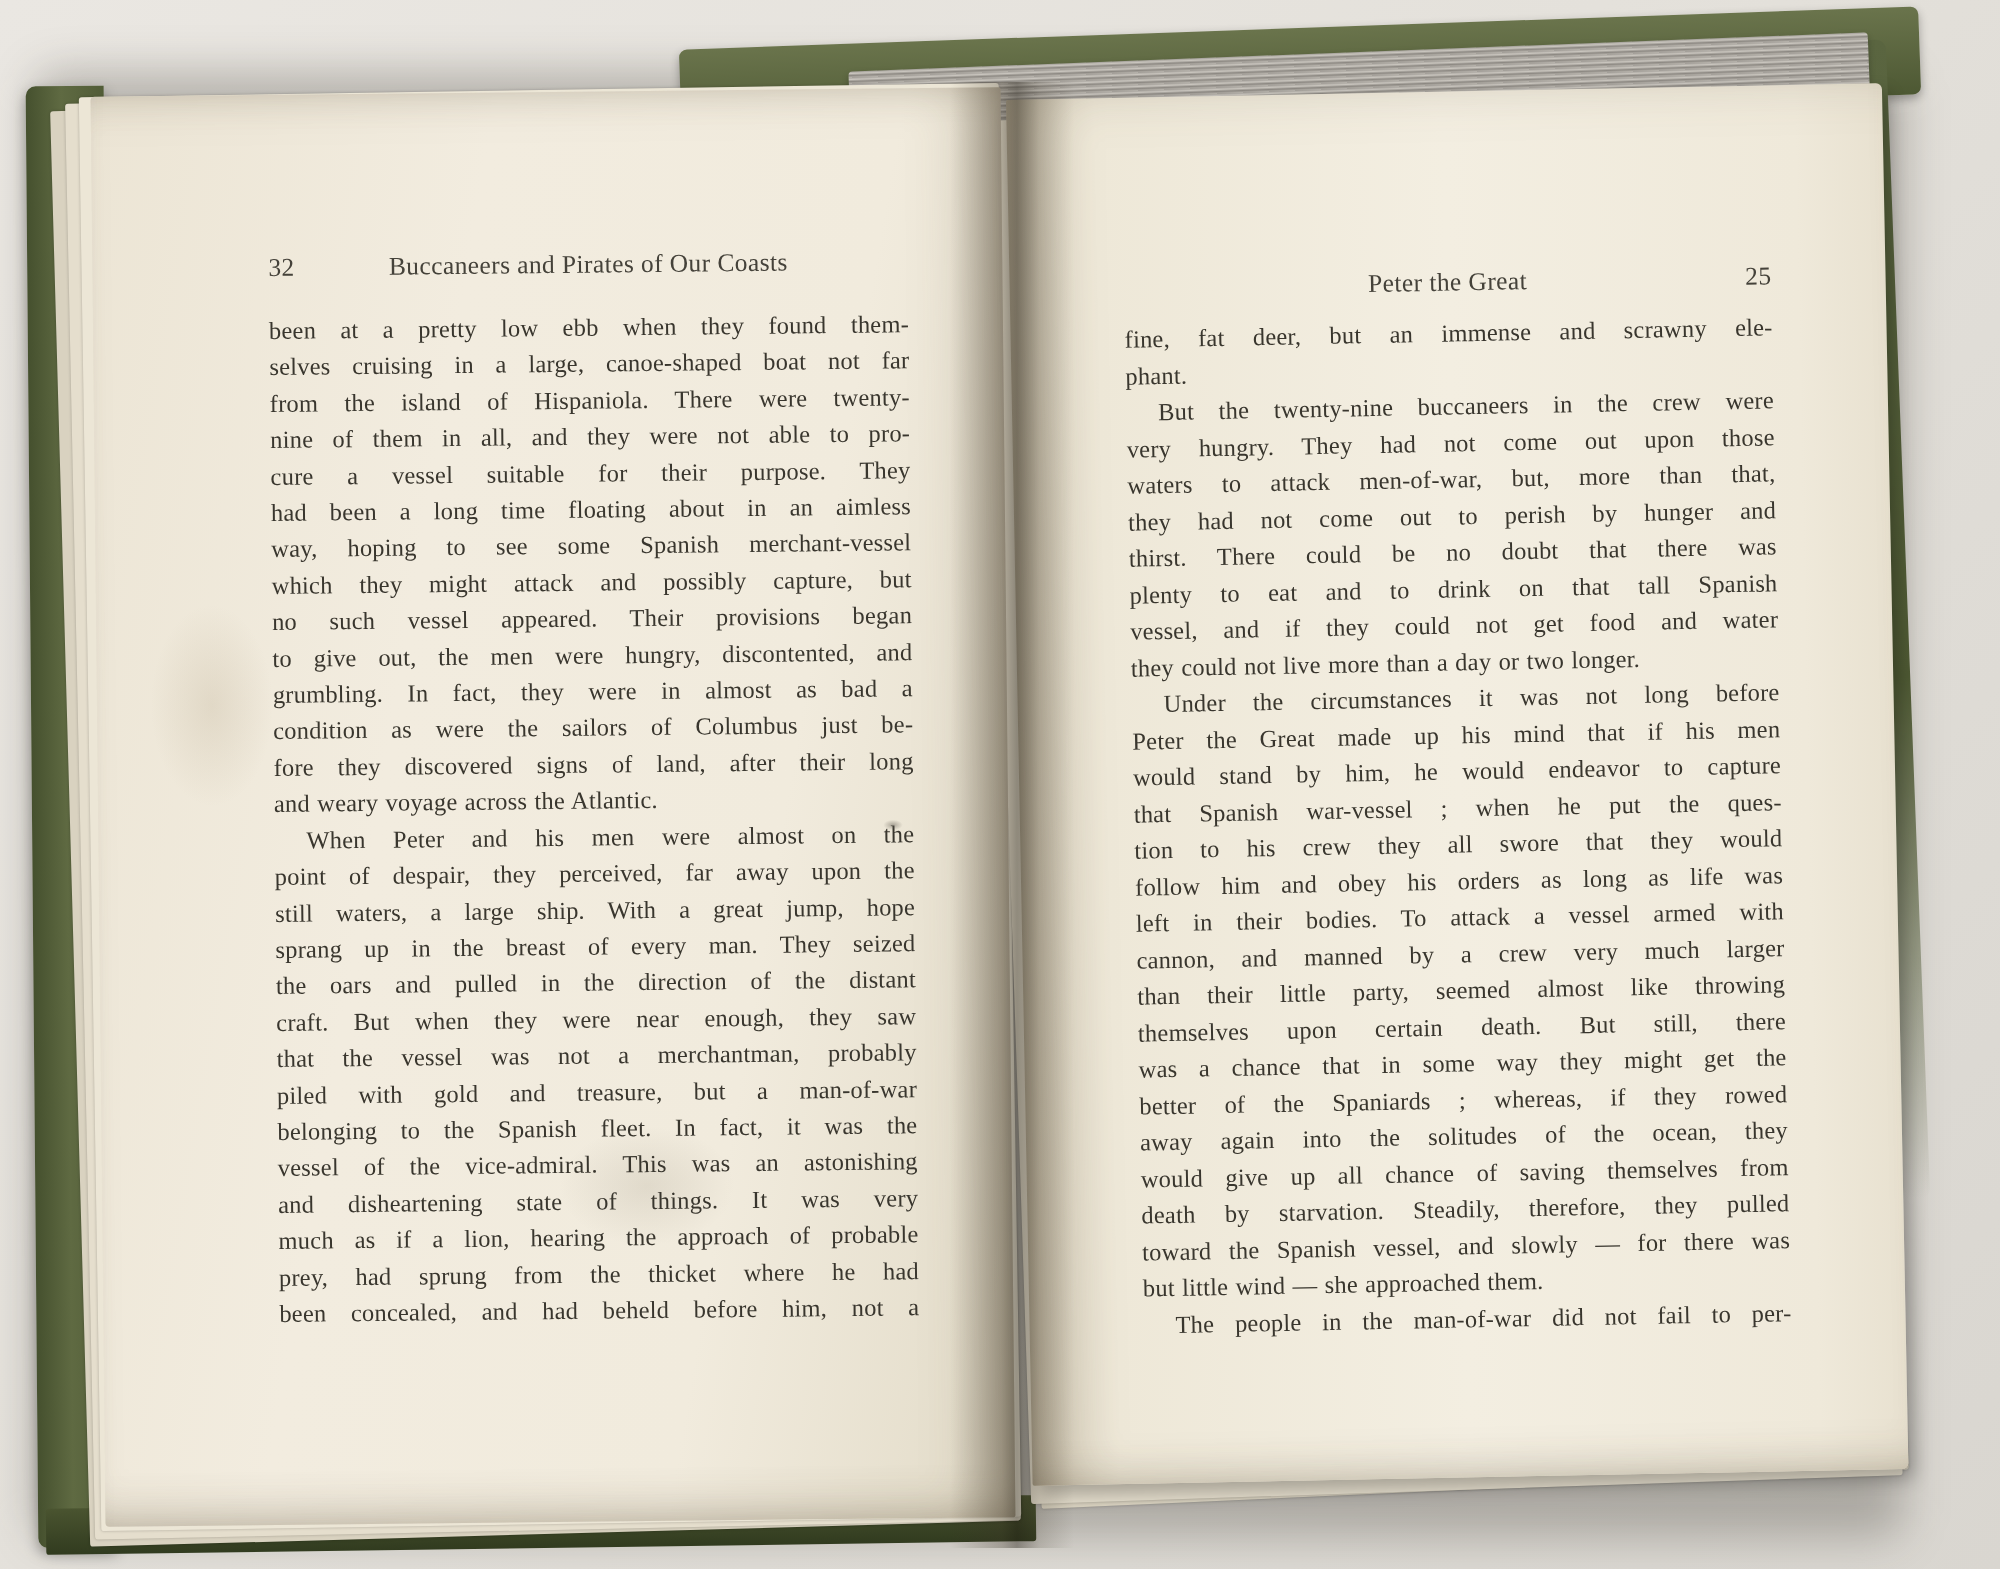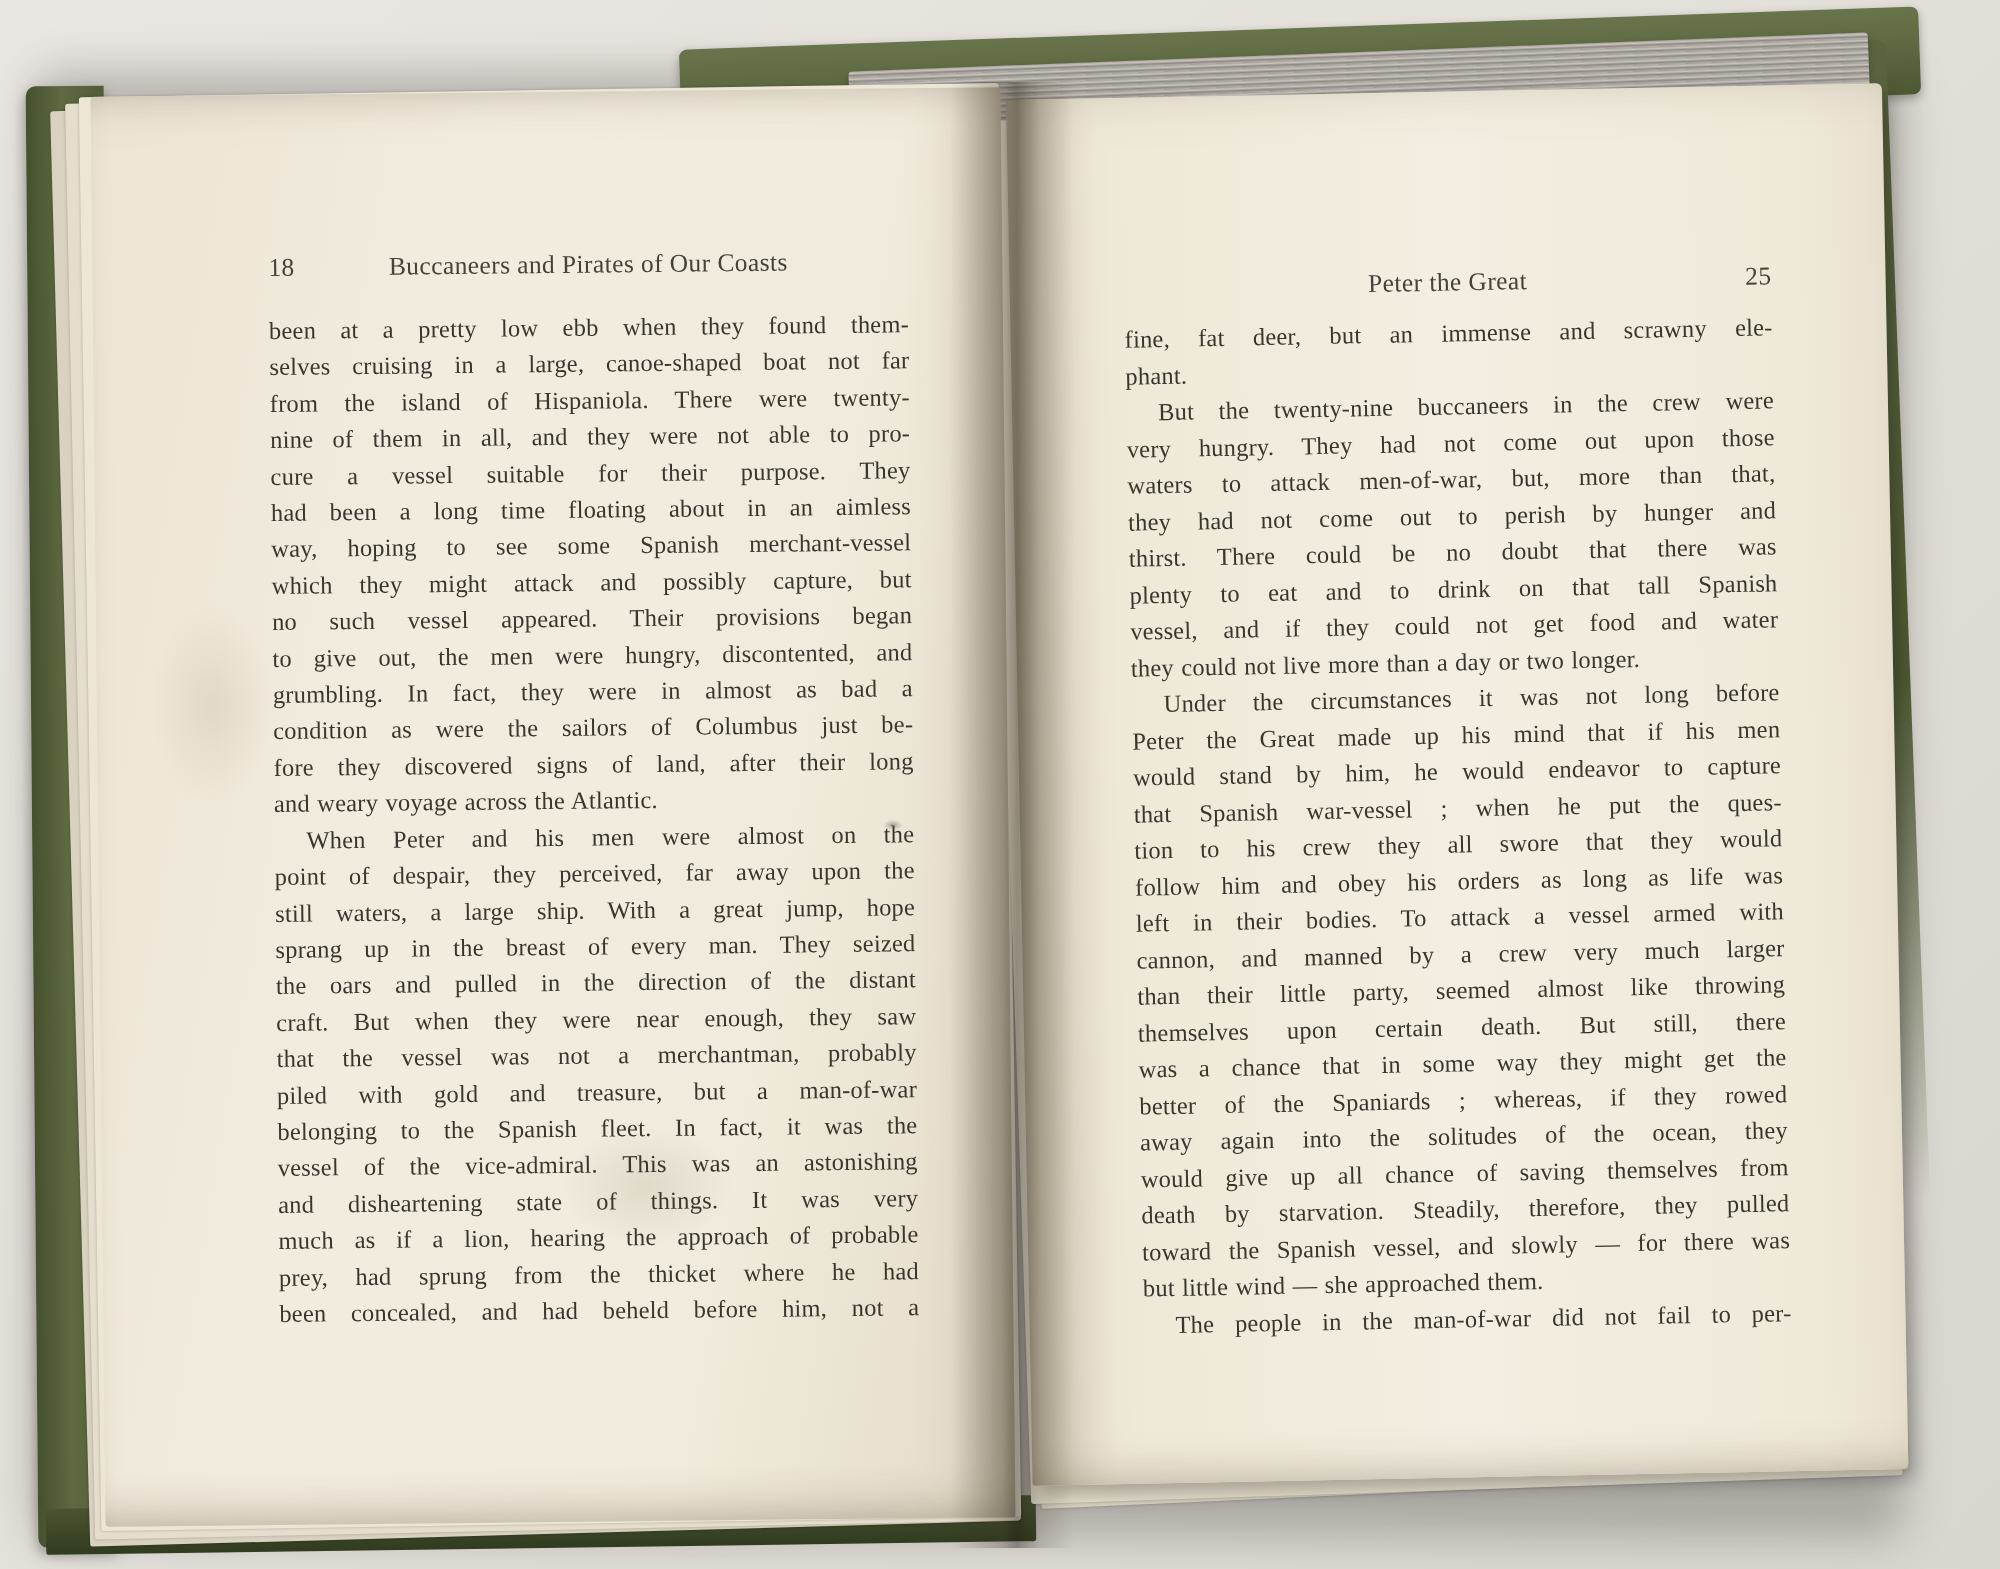--- a/index.html
+++ b/index.html
@@ -121,21 +121,21 @@
   <div class="abs sheet sheetL1"></div>
   <div class="abs sheet sheetL2"></div>
   <div class="abs sheet sheetL3"></div>
   <div class="abs sheet sheetR1"></div>
   <div class="abs sheet sheetR2"></div>
 
   <div class="abs page page-left">
     <div class="abs stain stain1"></div>
     <div class="abs stain stain2"></div>
     <div class="runhead runhead-left">
-      <span class="num">18</span>
+      <span class="num">32</span>
       <span class="title">Buccaneers and Pirates of Our Coasts</span>
     </div>
     <div class="body-text body-left" id="left-lines">
         <div class="text-line">been at a pretty low ebb when they found them-</div>
         <div class="text-line">selves cruising in a large, canoe-shaped boat not far</div>
         <div class="text-line">from the island of Hispaniola. There were twenty-</div>
         <div class="text-line">nine of them in all, and they were not able to pro-</div>
         <div class="text-line">cure a vessel suitable for their purpose. They</div>
         <div class="text-line">had been a long time floating about in an aimless</div>
         <div class="text-line">way, hoping to see some Spanish merchant-vessel</div>

